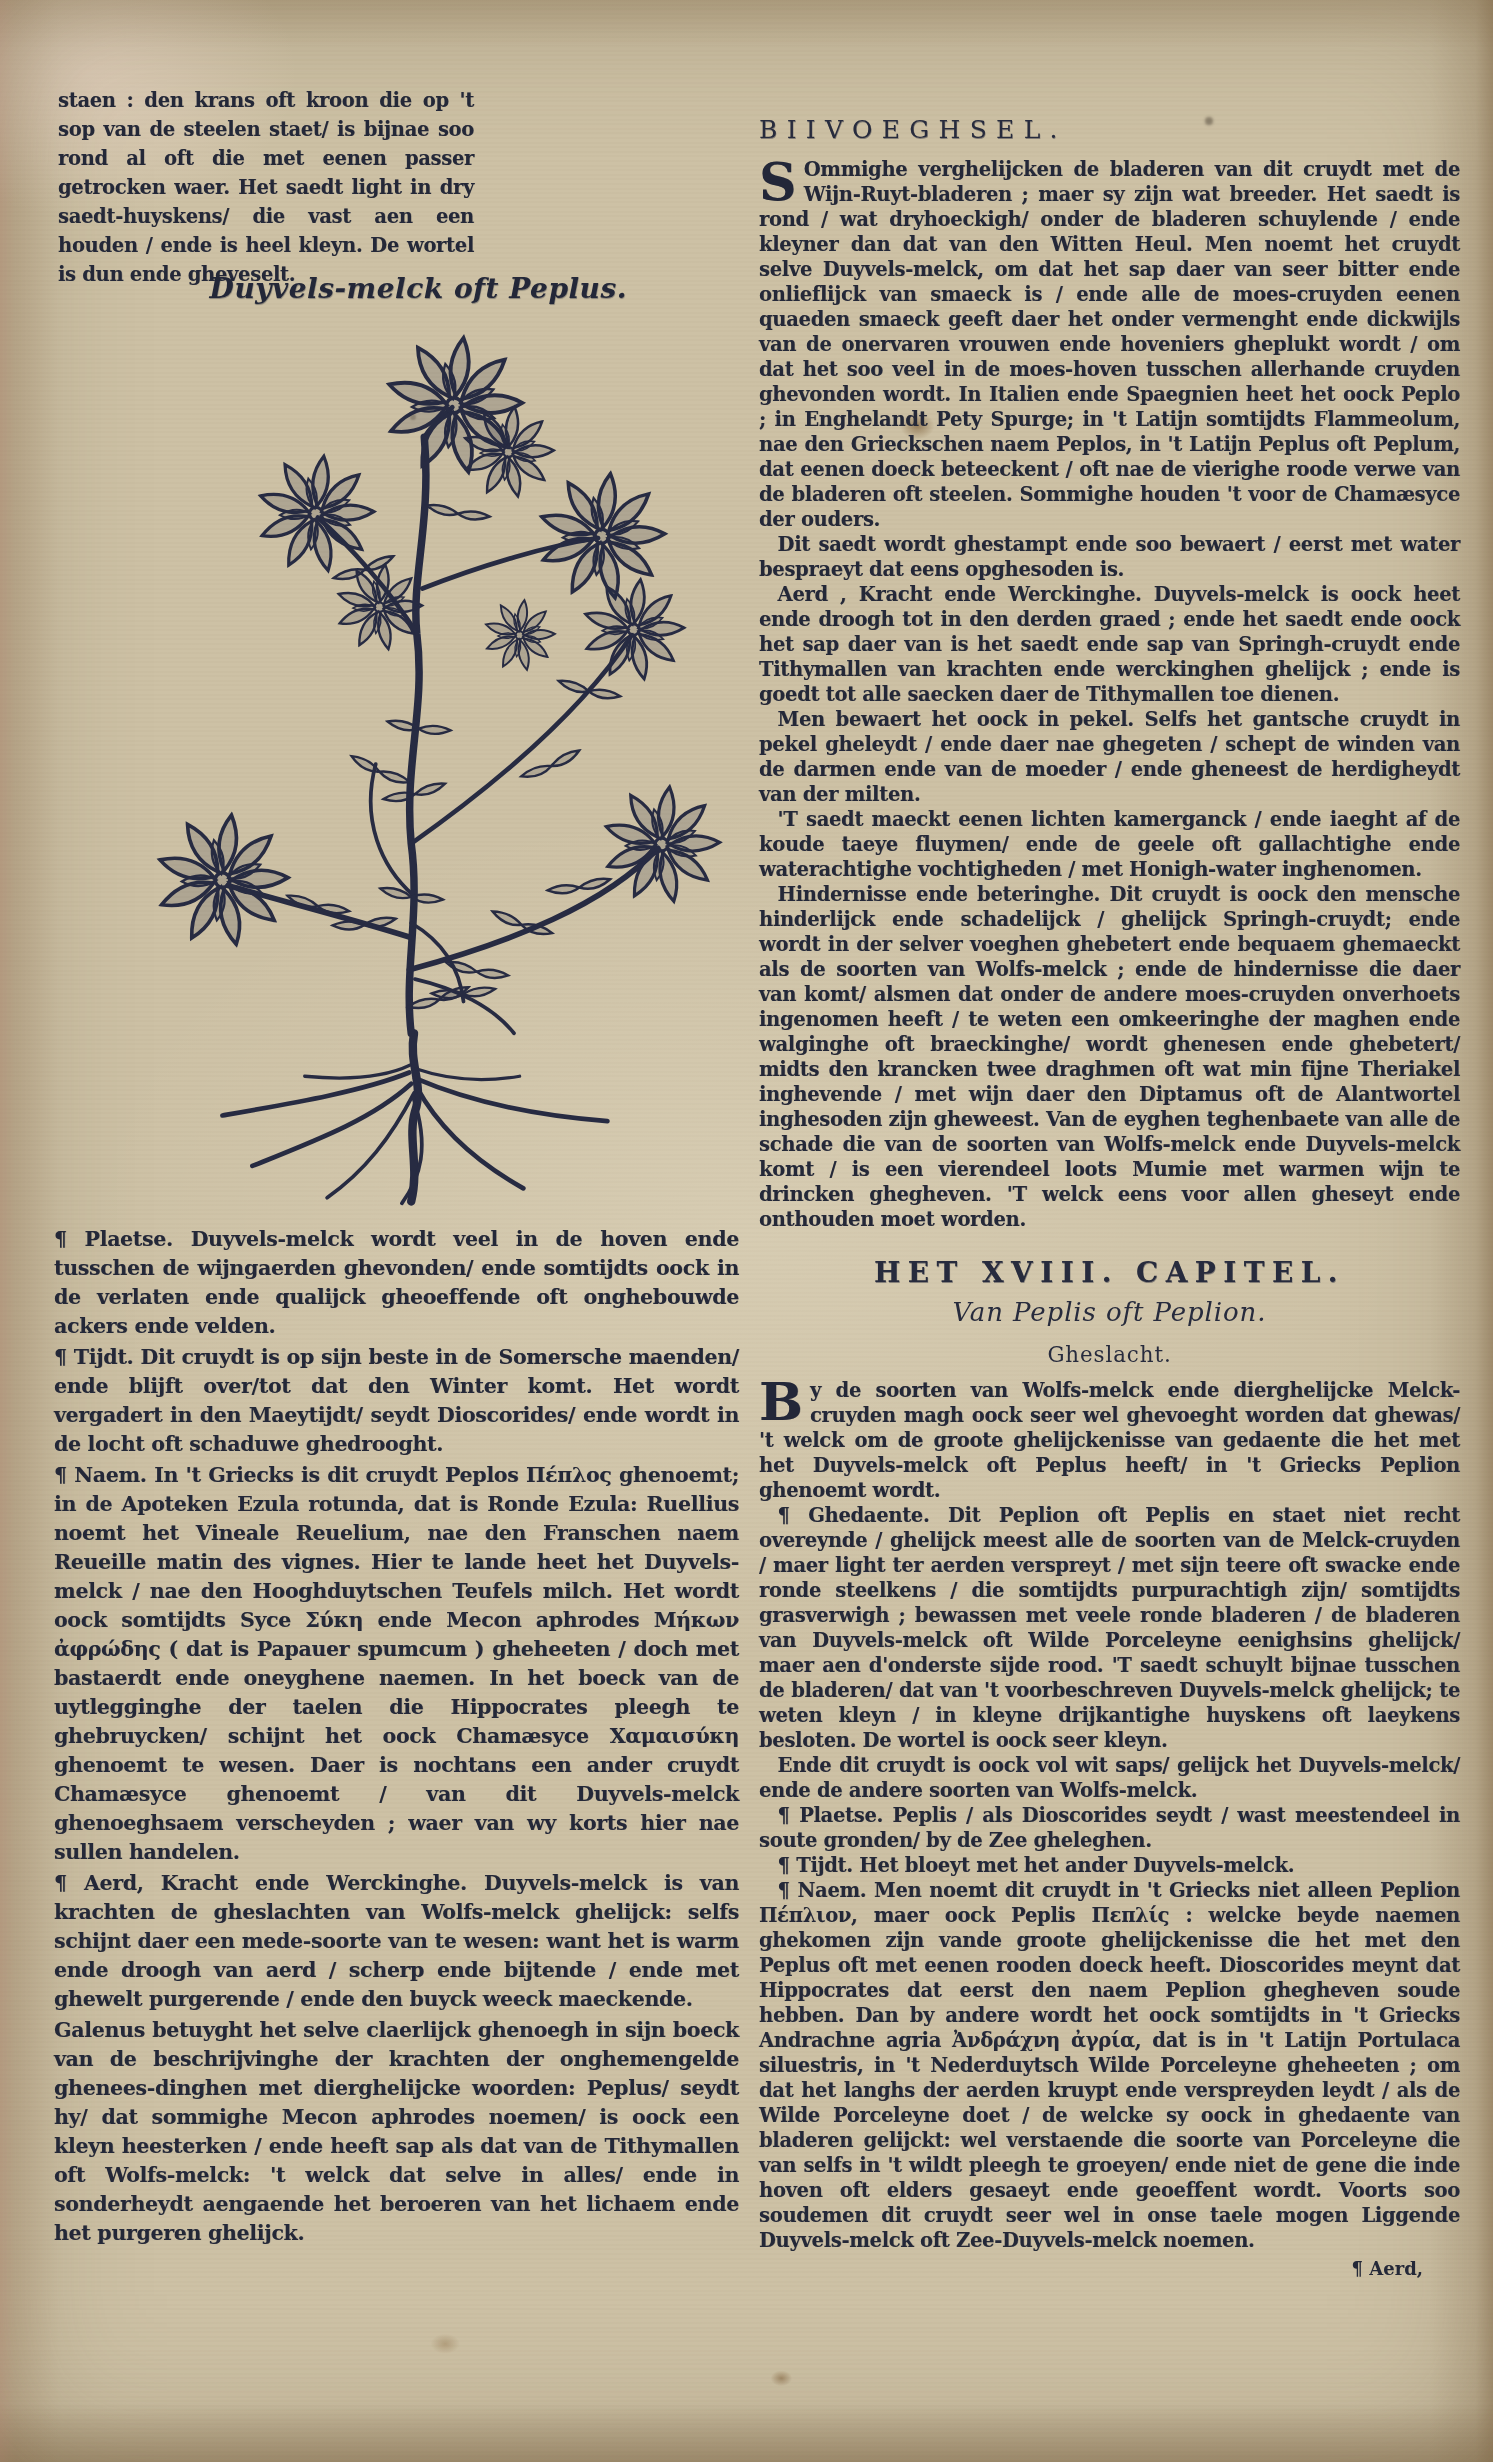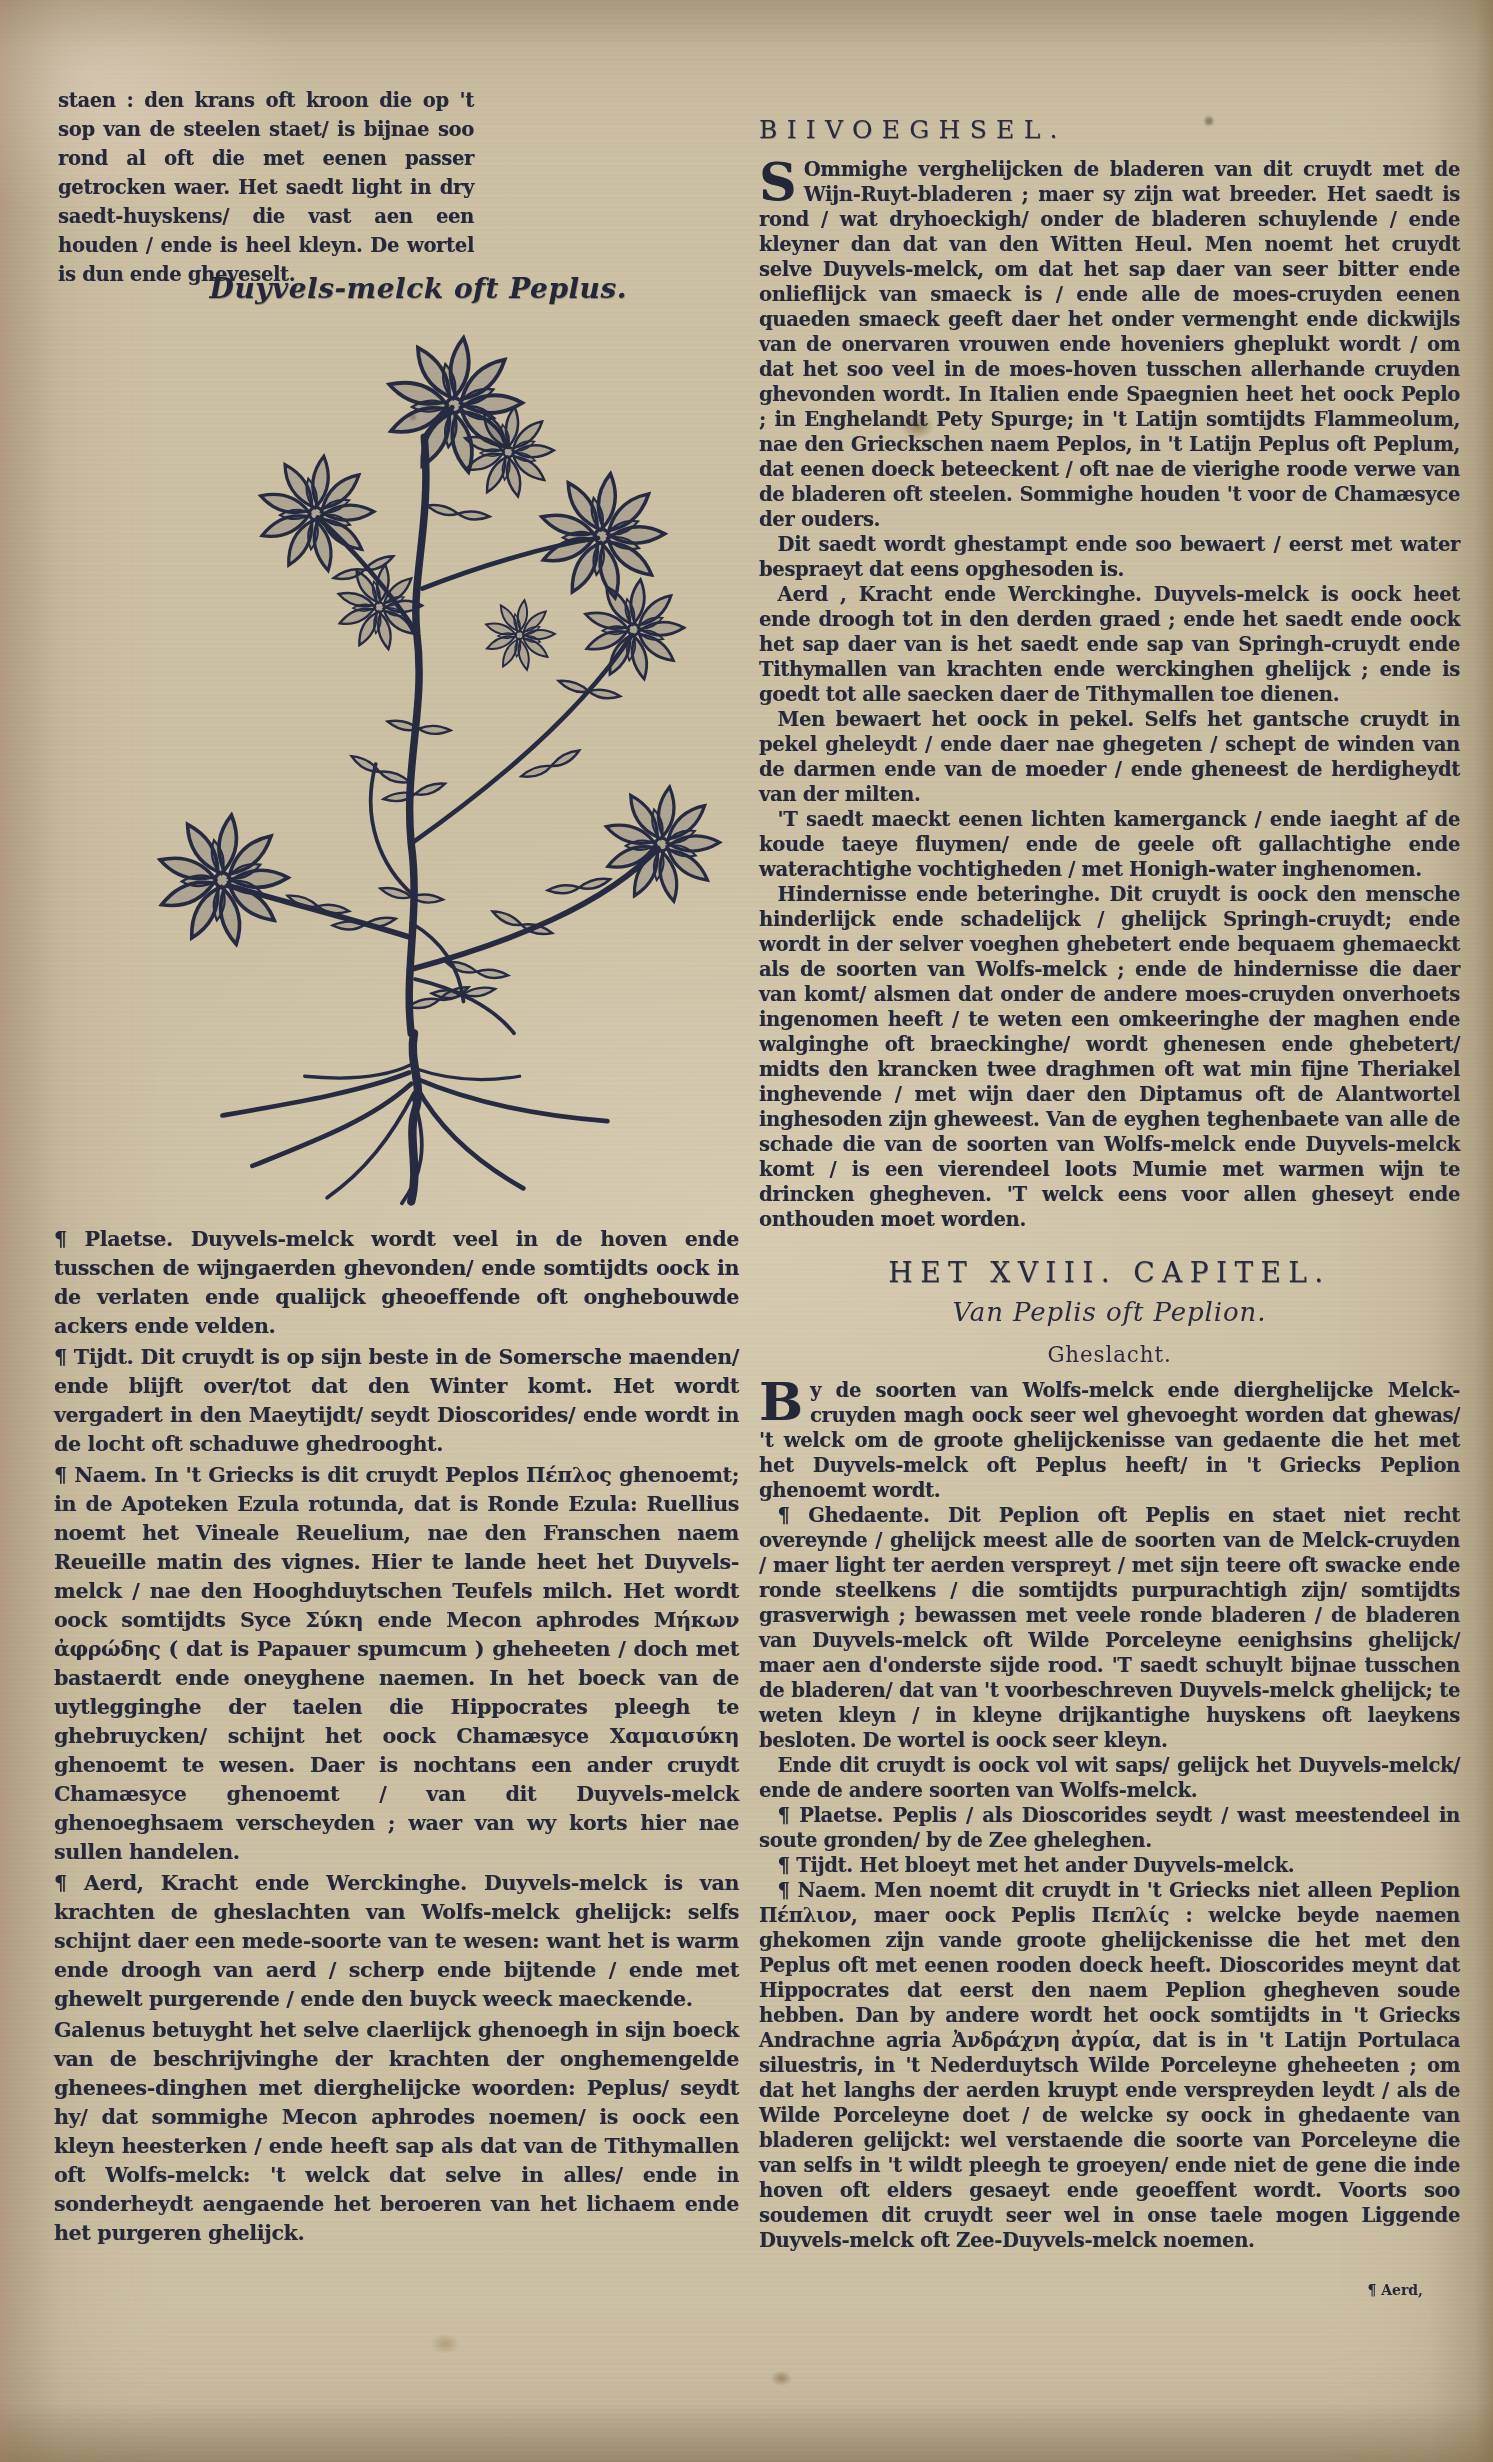--- a/index.html
+++ b/index.html
@@ -58,24 +58,24 @@
   .section-title{
     margin:0 0 15px 0;text-align:left;
     font-size:25px;font-weight:400;letter-spacing:9.3px;color:#272b3d;
     text-shadow:0.5px 0.5px 0.6px rgba(39,43,61,0.45);
   }
   .drop-cap{
     float:left;font-size:52px;line-height:43px;
     padding:2.8px 7.4px 0 0;font-weight:700;color:#232738;
   }
   .chapter-head{margin:28px 0 11px 0;text-align:center;}
-  .chapter-head h1{margin:0;font-size:28px;font-weight:400;letter-spacing:7.4px;color:#272b3d;text-shadow:0.5px 0.5px 0.6px rgba(39,43,61,0.45);}
+  .chapter-head h1{margin:0;font-size:28px;font-weight:700;letter-spacing:7.4px;color:#272b3d;text-shadow:0.5px 0.5px 0.6px rgba(39,43,61,0.45);}
   .chapter-head h2{margin:15px 0 0 0;font-size:26px;font-weight:400;font-style:italic;letter-spacing:0.9px;color:#272b3d;}
   .chapter-head h3{margin:16.7px 0 0 0;font-size:21.4px;font-weight:400;letter-spacing:0.9px;color:#272b3d;}
-  .catchword{margin-top:25px;text-align:right;padding-right:37px;font-size:14px;font-weight:700;}
+  .catchword{margin-top:3px;text-align:right;padding-right:37px;font-size:18px;font-weight:700;}
   .stains{position:absolute;left:0;top:0;width:3.7px;height:3.7px;border-radius:50%;
     box-shadow:
       1207px 119px 2.8px 1.9px rgba(60,50,40,0.45),
       411px 415px 1.9px 0.9px rgba(70,55,40,0.30),
       651px 1359px 1.9px 0.9px rgba(90,70,45,0.30),
       1420px 911px 3.7px 2.8px rgba(120,95,60,0.22),
       223px 2119px 4.6px 3.7px rgba(130,100,60,0.18);
   }
 </style>
 </head>

